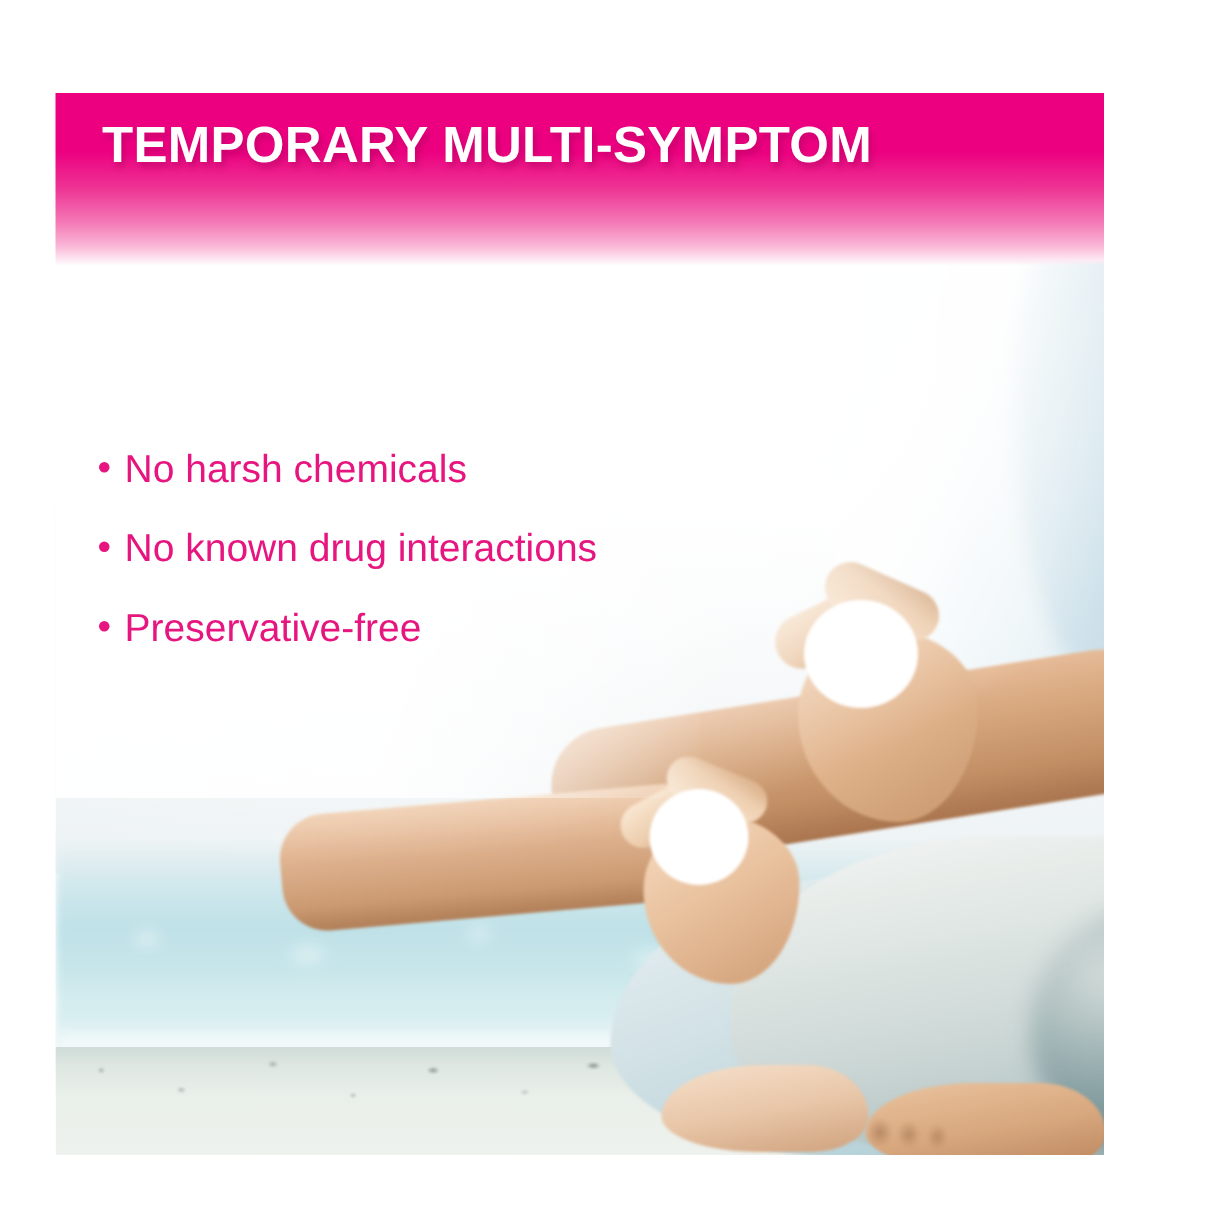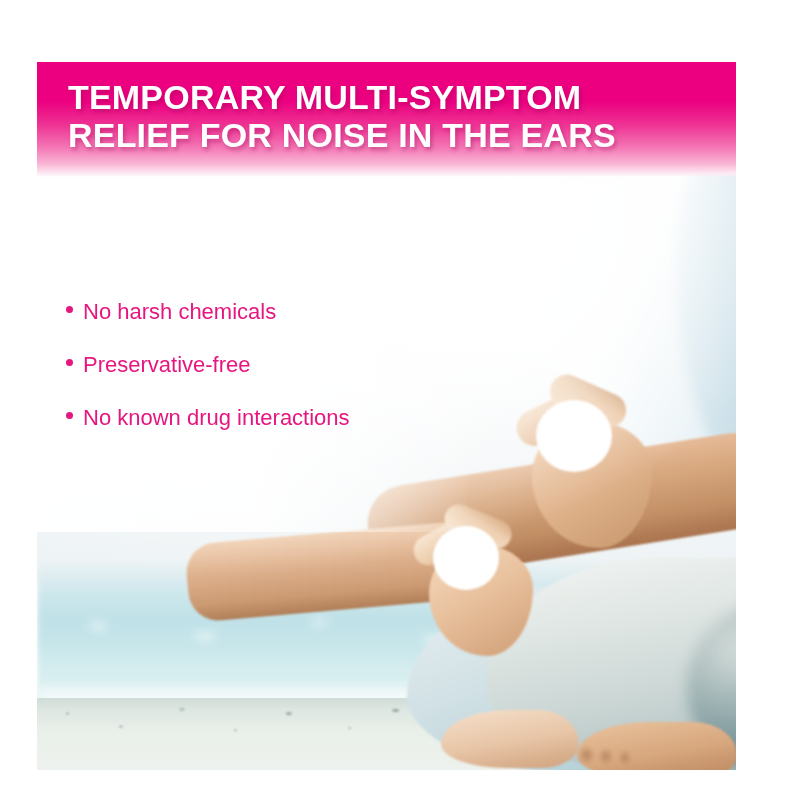--- a/index.html
+++ b/index.html
@@ -352,21 +352,21 @@
     margin: 0;
     padding: 0;
     list-style: none;
   }
   .bullets li {
     display: flex;
     align-items: baseline;
     gap: 10px;
     color: #e6157f;
     font-family: "Liberation Sans", sans-serif;
-    font-size: 22px;
+    font-size: 26px;
     font-weight: normal;
     line-height: 30px;
     margin-bottom: 23px;
     white-space: nowrap;
   }
   .bullets li:last-child { margin-bottom: 0; }
   .bullet-dot {
     display: inline-block;
     width: 7px; height: 7px;
     border-radius: 50%;
@@ -418,32 +418,31 @@
       </div>
     </div>
 
     <div class="bloom"></div>
     <div class="text-wash"></div>
   </div>
 
   <div class="header-band">
     <div class="header-title">
       <span class="line">TEMPORARY MULTI-SYMPTOM</span>
-      <span class="line">RELIEF FOR NOISE IN THE EARS</span>
     </div>
   </div>
 
   <ul class="bullets">
     <li>
       <span class="bullet-dot"></span>
       <span>No harsh chemicals</span>
     </li>
     <li>
       <span class="bullet-dot"></span>
-      <span>Preservative-free</span>
+      <span>No known drug interactions</span>
     </li>
     <li>
       <span class="bullet-dot"></span>
-      <span>No known drug interactions</span>
+      <span>Preservative-free</span>
     </li>
   </ul>
 
 </div>
 
 </body></html>

